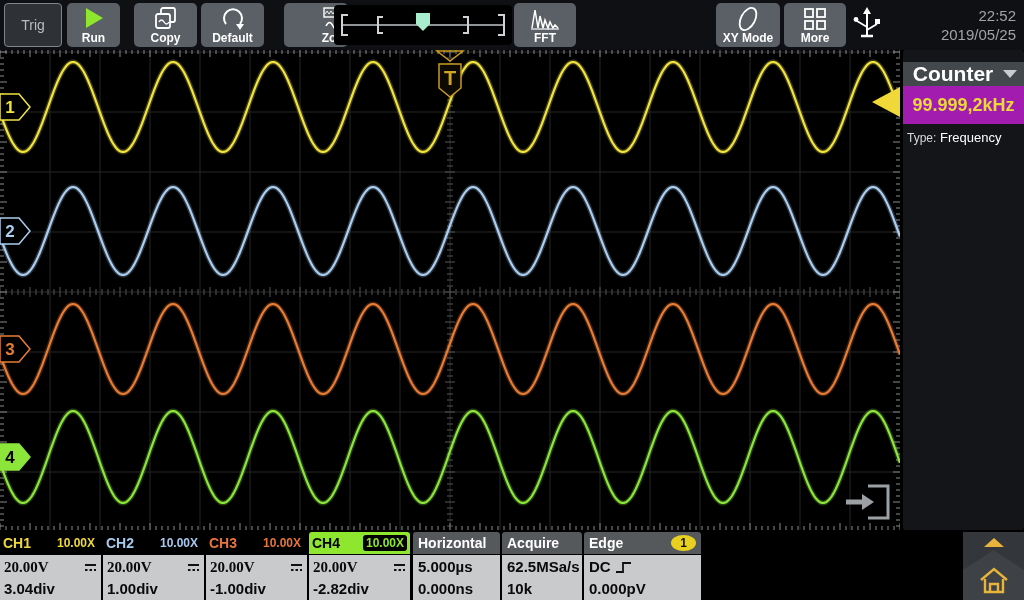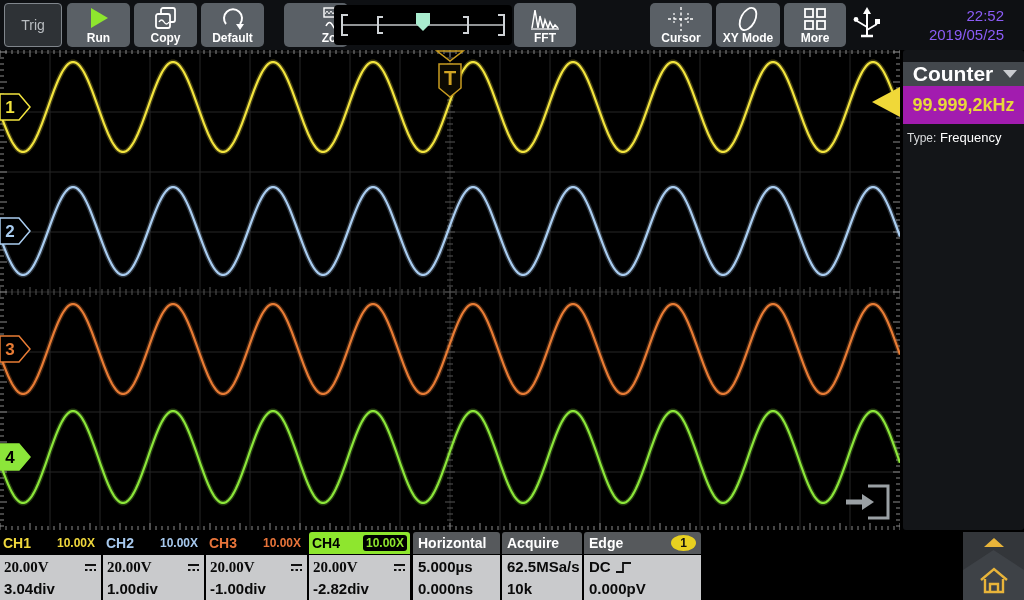--- a/index.html
+++ b/index.html
@@ -14,21 +14,21 @@
             display:flex; flex-direction:column; align-items:center; justify-content:flex-end;
             padding-bottom:2px; cursor:pointer; }
   .tb-btn svg { position:absolute; top:3px; }
   .tb-label { font-size:12px; font-weight:bold; color:#fff; line-height:14px; }
   #btn-trig { position:absolute; left:4px; top:3px; width:58px; height:44px; background:#2e3236;
               border:1px solid #80868c; border-radius:4px; display:flex; align-items:center;
               justify-content:center; color:#b9bdc1; font-size:14px; }
   #hpos-widget { position:absolute; left:334px; top:5px; width:178px; height:40px; background:#000;
                  border-radius:4px; }
   #usb-zone { position:absolute; left:850px; top:5px; width:44px; height:40px; }
-  #clock { position:absolute; right:20px; top:6px; text-align:right; color:#8b5cf6; font-size:15px;
+  #clock { position:absolute; right:8px; top:6px; text-align:right; color:#a3a3a3; font-size:15px;
            line-height:19px; }
 
   
   #scope { left:0; top:50px; width:900px; height:480px; background:#000; }
 
   
   #counter-panel { left:903px; top:50px; width:121px; height:480px; background:#131518;
                    border-radius:3px; }
   #counter-head { position:absolute; left:0; top:12px; width:121px; height:24px; background:#43484d;
                   display:flex; align-items:center; cursor:pointer; }
@@ -77,21 +77,21 @@
 <body>
 
 <div id="stage">
 
   <div id="toolbar" class="abs">
 
     <div id="btn-trig">
       <span>Trig</span>
     </div>
 
-    <div class="tb-btn" style="left:67px;width:63px;">
+    <div class="tb-btn" style="left:67px;width:53px;">
       <svg width="22" height="24" viewBox="0 0 22 24">
         <polygon points="3,2 20,12 3,22" fill="#8ee62e"></polygon>
       </svg>
       <span class="tb-label">Run</span>
     </div>
 
     <div class="tb-btn" style="left:134px;width:63px;">
       <svg width="26" height="26" viewBox="0 0 26 26">
         <rect x="8" y="2" width="14" height="14" rx="2" fill="none" stroke="#fff" stroke-width="1.8"></rect>
         <rect x="3" y="8" width="14" height="14" rx="2" fill="#5a6066" stroke="#fff" stroke-width="1.8"></rect>
@@ -130,29 +130,20 @@
 
     <div class="tb-btn" style="left:514px;width:62px;">
       <svg width="30" height="26" viewBox="0 0 30 26">
         <path d="M2 22 L5 4 L8 22 L10 10 L13 22 L15 14 L18 22 L20 16 L23 22 L25 19 L28 22" fill="none" stroke="#fff" stroke-width="1.5"></path>
         <line x1="1" y1="23" x2="29" y2="23" stroke="#fff" stroke-width="1.2"></line>
       </svg>
       <span class="tb-label">FFT</span>
     </div>
 
 
-    <div class="tb-btn" style="left:650px;width:62px;">
-      <svg width="30" height="26" viewBox="0 0 30 26">
-        <line x1="2" y1="13" x2="28" y2="13" stroke="#fff" stroke-width="1.4" stroke-dasharray="3 2.5"></line>
-        <line x1="15" y1="1" x2="15" y2="25" stroke="#fff" stroke-width="1.4" stroke-dasharray="3 2.5"></line>
-        <line x1="8" y1="7" x2="8" y2="19" stroke="#fff" stroke-width="1.2" stroke-dasharray="2 2"></line>
-        <line x1="22" y1="7" x2="22" y2="19" stroke="#fff" stroke-width="1.2" stroke-dasharray="2 2"></line>
-      </svg>
-      <span class="tb-label">Cursor</span>
-    </div>
 
     <div class="tb-btn" style="left:716px;width:64px;">
       <svg width="28" height="26" viewBox="0 0 28 26">
         <ellipse cx="14" cy="13" rx="7" ry="12" fill="none" stroke="#fff" stroke-width="1.8" transform="rotate(28 14 13)"></ellipse>
       </svg>
       <span class="tb-label">XY Mode</span>
     </div>
 
     <div class="tb-btn" style="left:784px;width:62px;">
       <svg width="26" height="26" viewBox="0 0 26 26">

